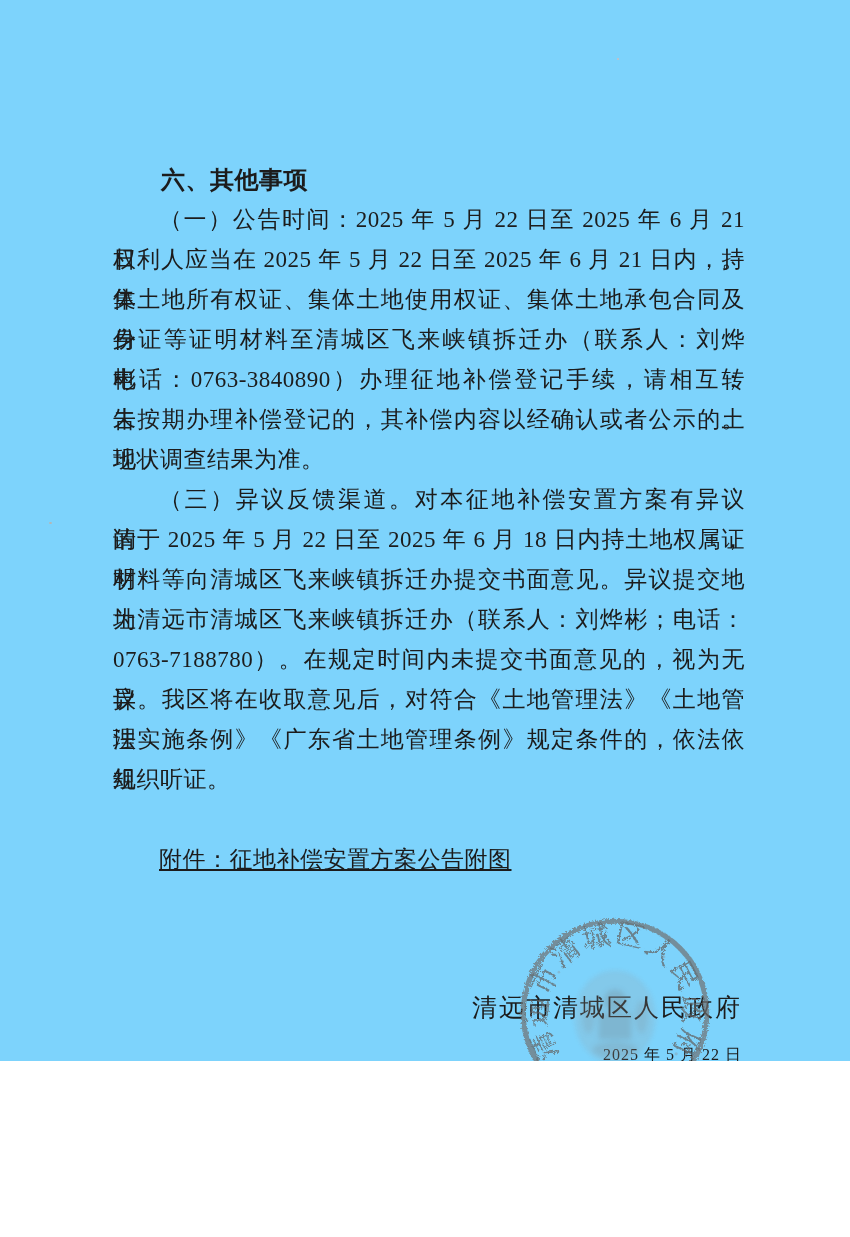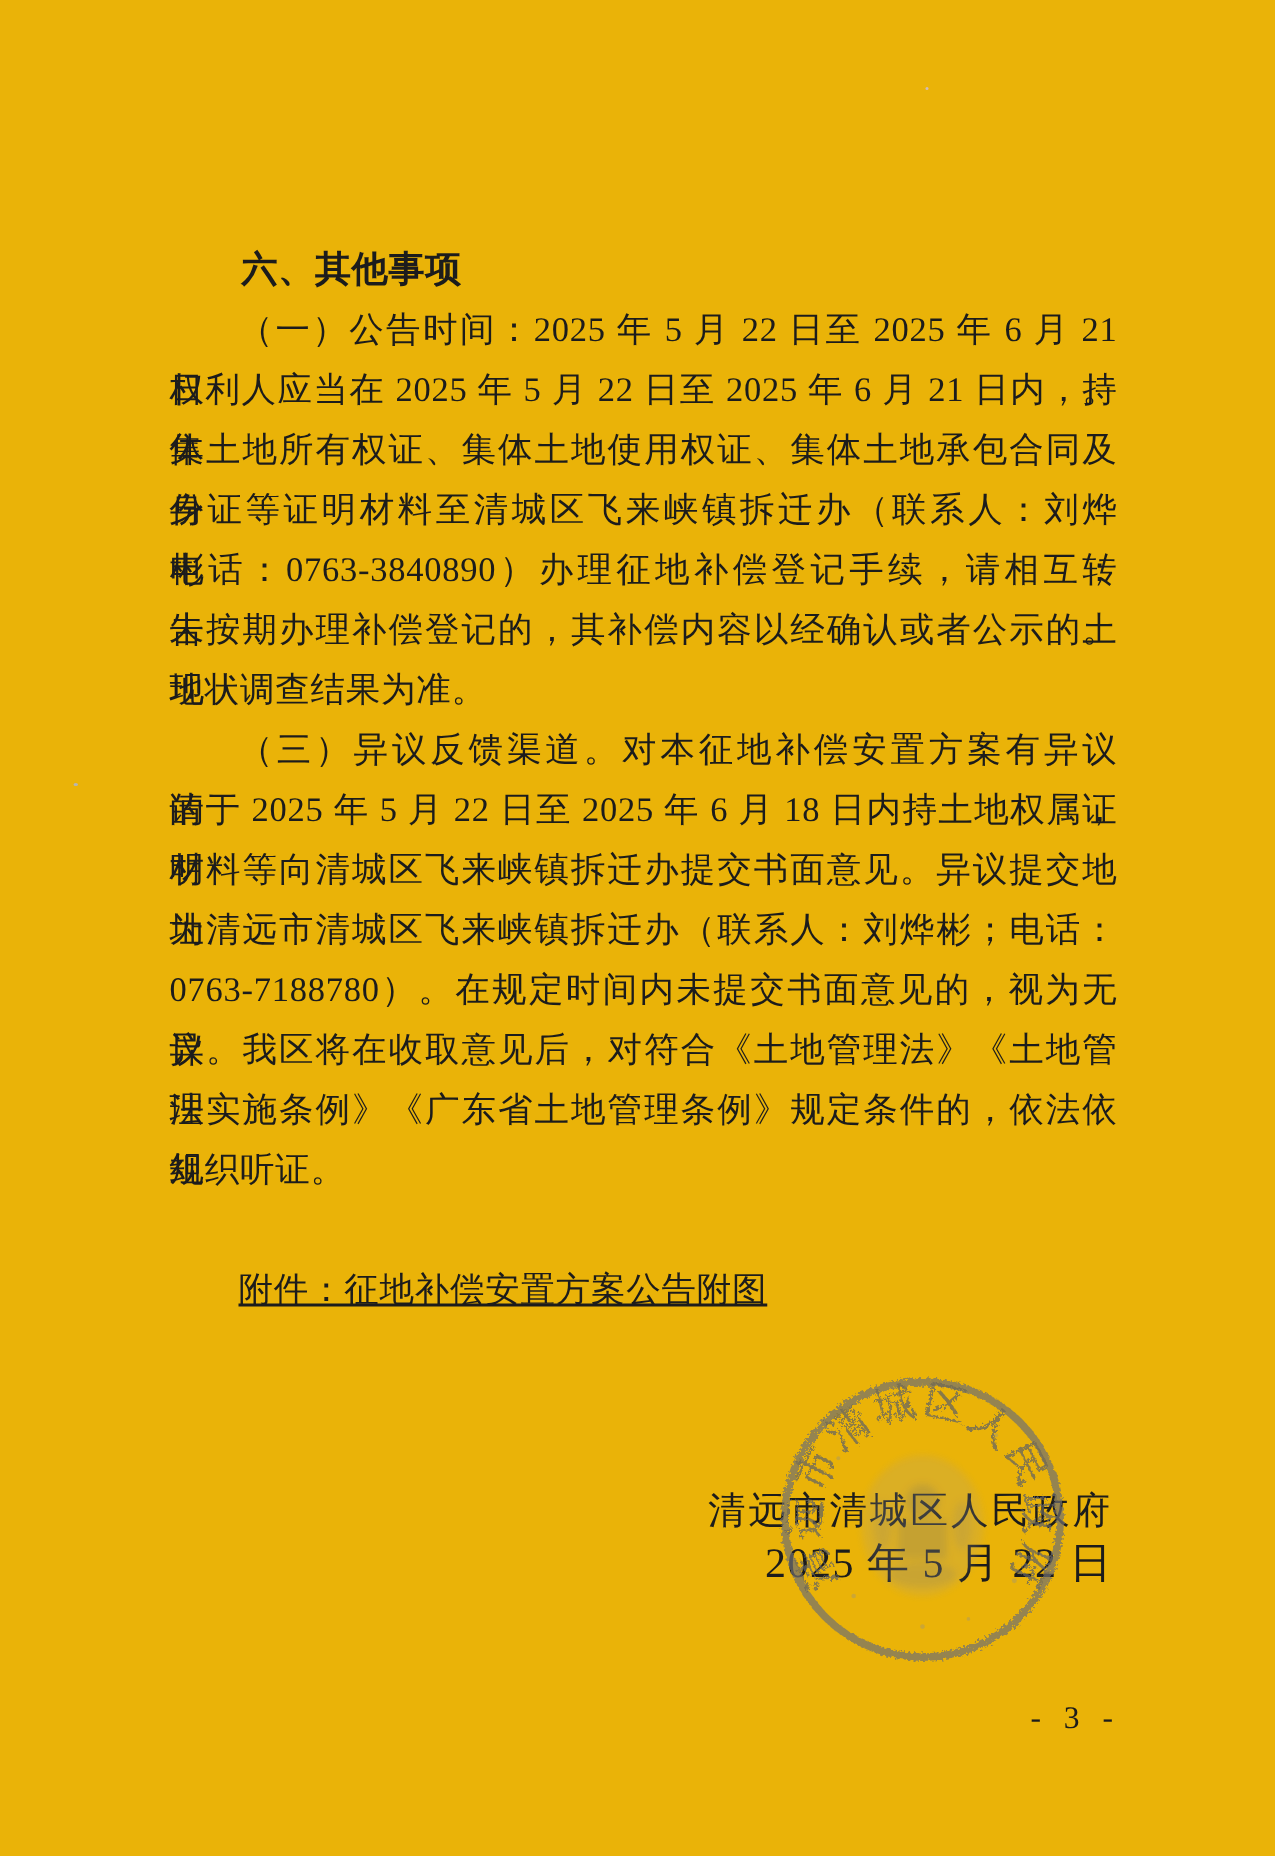--- a/index.html
+++ b/index.html
@@ -3,22 +3,22 @@
 <meta charset="utf-8">
 <style>
   html, body {
     margin: 0; padding: 0;
     background: #ffffff;
     font-family: "Liberation Serif", "DejaVu Serif", serif;
   }
   .page {
     position: relative;
     width: 850px;
-    height: 1237px;
-    background: #eab308;
+    height: 1061px;
+    background: #7dd3fc;
     overflow: hidden;
     color: #1c1c1c;
   }
   .content {
     position: absolute;
     left: 113px;
     top: 160px;
     width: 632px;
     font-size: 23px;
     line-height: 40px;
@@ -42,23 +42,23 @@
     top: 993px;
     right: 108px;
     text-align: right;
   }
   .signature .authority {
     font-size: 25px;
     letter-spacing: 2px;
     line-height: 30px;
   }
   .signature .date {
-    font-size: 28px;
+    font-size: 16px;
     letter-spacing: 1px;
-    margin-top: 5px;
+    margin-top: 17px;
     line-height: 30px;
   }
   .seal {
     position: absolute;
     left: 513px;
     top: 911px;
     width: 204px;
     height: 204px;
     opacity: 0.85;
     pointer-events: none;

